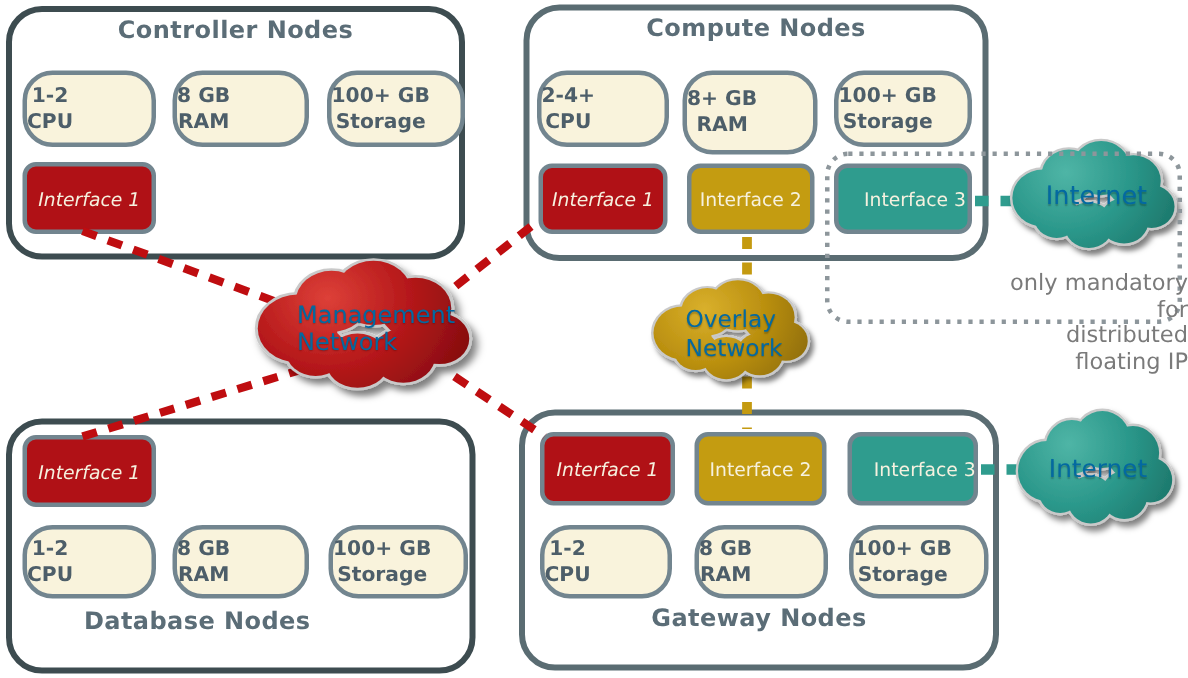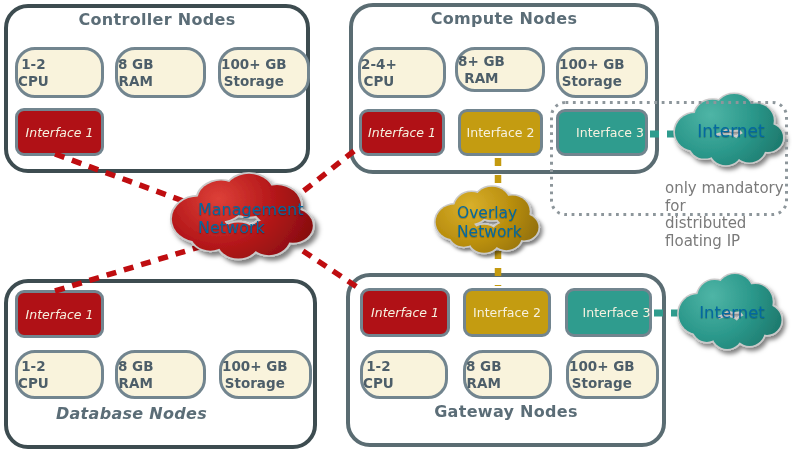--- a/index.html
+++ b/index.html
@@ -67,21 +67,21 @@
   <div class="iface-box iface-red" style="left:15px;top:108px;width:89px;height:48px;">
     <span>Interface 1</span>
   </div>
 
   <div class="node-box border-light" style="left:349px;top:3px;width:310px;height:171px;"></div>
   <div class="node-title" style="left:349px;top:9px;width:310px;">Compute Nodes</div>
   <div class="spec-box" style="left:358px;top:47px;width:88px;height:51px;">
     <span>2-4+
 CPU</span>
   </div>
-  <div class="spec-box" style="left:455px;top:47px;width:90px;height:45px;">
+  <div class="spec-box" style="left:455px;top:47px;width:90px;height:56px;">
     <span>8+ GB
 RAM</span>
   </div>
   <div class="spec-box" style="left:556px;top:47px;width:92px;height:51px;">
     <span>100+ GB
 Storage</span>
   </div>
   <div class="iface-box iface-red" style="left:359px;top:109px;width:86px;height:47px;">
     <span>Interface 1</span>
   </div>
@@ -101,21 +101,21 @@
 CPU</span>
   </div>
   <div class="spec-box" style="left:115px;top:350px;width:91px;height:49px;">
     <span>8 GB
 RAM</span>
   </div>
   <div class="spec-box" style="left:219px;top:350px;width:93px;height:49px;">
     <span>100+ GB
 Storage</span>
   </div>
-  <div class="node-title" style="left:4px;top:404px;width:255px;font-style:italic;">Database Nodes</div>
+  <div class="node-title" style="left:4px;top:404px;width:255px;">Database Nodes</div>
 
   <div class="node-box border-light" style="left:346px;top:273px;width:320px;height:174px;"></div>
   <div class="iface-box iface-red" style="left:360px;top:288px;width:90px;height:49px;">
     <span>Interface 1</span>
   </div>
   <div class="iface-box iface-gold" style="left:463px;top:288px;width:88px;height:49px;">
     <span>Interface 2</span>
   </div>
   <div class="iface-box iface-teal" style="left:565px;top:288px;width:87px;height:49px;">
     <span>Interface 3</span>
@@ -195,16 +195,16 @@
     <rect class="dotted-rect" x="551.5" y="102.5" width="235" height="112" rx="14"></rect>
   </svg>
 
   <div class="cloud-label" style="left:198px;top:201px;">Management
 Network</div>
   <div class="cloud-label" style="left:457px;top:204px;font-size:15.5px;line-height:19px;">Overlay
 Network</div>
   <div class="cloud-label center" style="left:674px;top:122px;width:114px;font-size:17px;">Internet</div>
   <div class="cloud-label center" style="left:676px;top:304px;width:112px;font-size:16.5px;">Internet</div>
 
-  <div class="note-text" style="left:665px;top:180px;">only mandatory for
+  <div class="note-text" style="left:665px;top:180px;text-align:right;">only mandatory for
 distributed floating IP</div>
 
 </div>
 
 </body></html>

